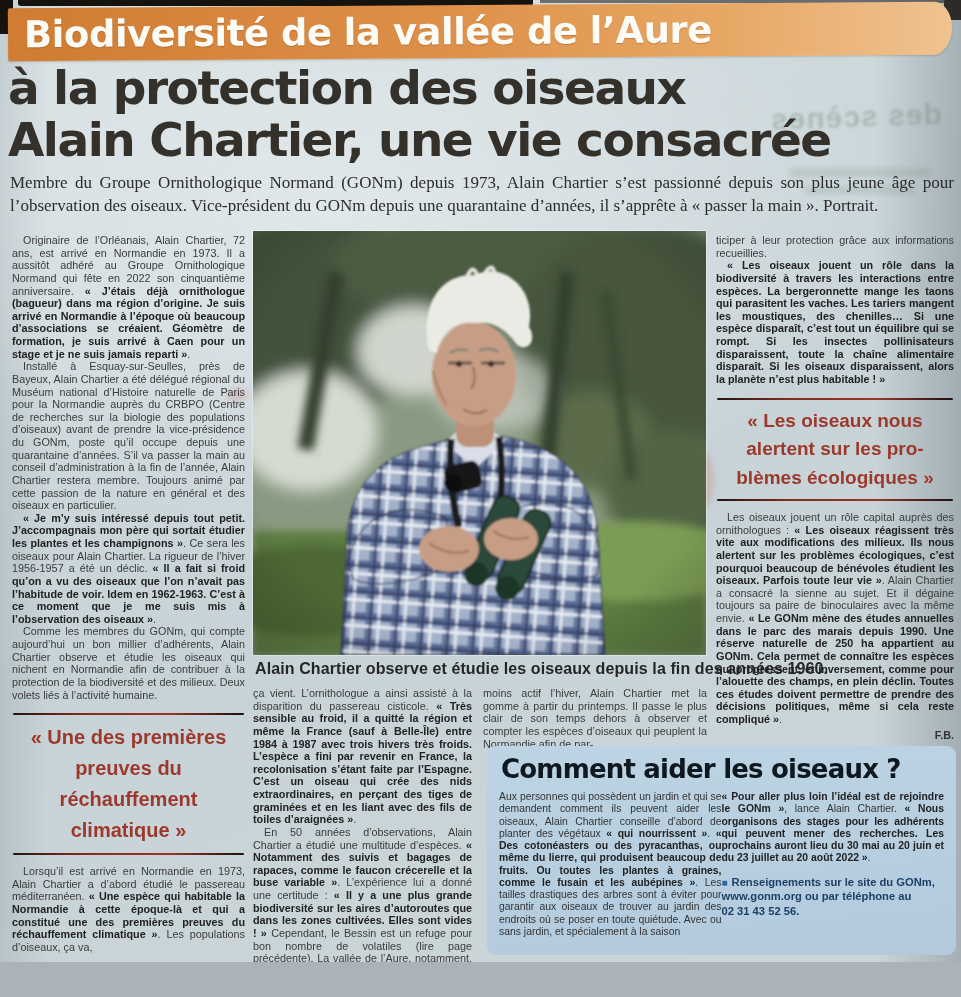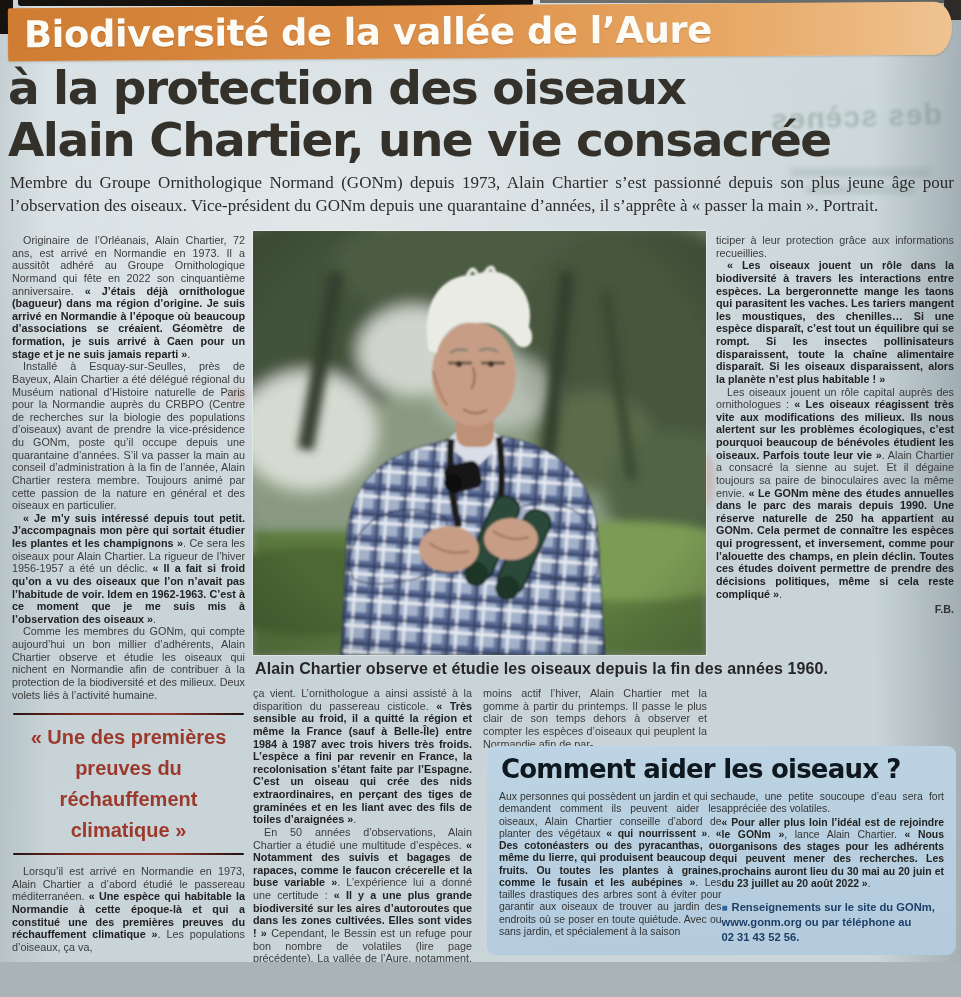--- a/index.html
+++ b/index.html
@@ -233,35 +233,41 @@
     <div>
         <p class="para noindent"><span>moins actif l’hiver, Alain Chartier met la gomme à partir du printemps. Il passe le plus clair de son temps dehors à observer et compter les espèces d’oiseaux qui peuplent la Normandie afin de par-</span></p>
       </div>
   </div>
 
   <div class="col col4">
     <div>
         <p class="para noindent"><span>ticiper à leur protection grâce aux informations recueillies.</span></p>
         <p class="para"><span class="bseg">« Les oiseaux jouent un rôle dans la biodiversité à travers les interactions entre espèces. La bergeronnette mange les taons qui parasitent les vaches. Les tariers mangent les moustiques, des chenilles… Si une espèce disparaît, c’est tout un équilibre qui se rompt. Si les insectes pollinisateurs disparaissent, toute la chaîne alimentaire disparaît. Si les oiseaux disparaissent, alors la planète n’est plus habitable ! »</span></p>
       </div>
+    <div class="pq-wrap">
+      <div class="pq-rule"></div>
+      <div class="pullquote pq2">« Les oiseaux nous
+alertent sur les pro-
+blèmes écologiques »</div>
+      <div class="pq-rule"></div>
+    </div>
     <div>
         <p class="para"><span>Les oiseaux jouent un rôle capital auprès des ornithologues : </span><span class="bseg">« Les oiseaux réagissent très vite aux modifications des milieux. Ils nous alertent sur les problèmes écologiques, c’est pourquoi beaucoup de bénévoles étudient les oiseaux. Parfois toute leur vie »</span><span>. Alain Chartier a consacré la sienne au sujet. Et il dégaine toujours sa paire de binoculaires avec la même envie. </span><span class="bseg">« Le GONm mène des études annuelles dans le parc des marais depuis 1990. Une réserve naturelle de 250 ha appartient au GONm. Cela permet de connaître les espèces qui progressent, et inversement, comme pour l’alouette des champs, en plein déclin. Toutes ces études doivent permettre de prendre des décisions politiques, même si cela reste compliqué »</span><span>.</span></p>
       </div>
     <div class="byline">F.B.</div>
   </div>
 
   <div class="helpbox">
     <h2 class="helpbox-title">Comment aider les oiseaux ?</h2>
     <div class="helpbox-cols">
       <div class="helpbox-col">
           <p class="para noindent"><span>Aux personnes qui possèdent un jardin et qui se demandent comment ils peuvent aider les oiseaux, Alain Chartier conseille d’abord de planter des végétaux </span><span class="bseg">« qui nourrissent »</span><span>. </span><span class="bseg">« Des cotonéasters ou des pyracanthas, ou même du lierre, qui produisent beaucoup de fruits. Ou toutes les plantes à graines, comme le fusain et les aubépines »</span><span>. Les tailles drastiques des arbres sont à éviter pour garantir aux oiseaux de trouver au jardin des endroits où se poser en toute quiétude. Avec ou sans jardin, et spécialement à la saison</span></p>
         </div>
       <div class="helpbox-col">
         <div>
-            <p class="para noindent"><span>chaude, une petite soucoupe d’eau sera fort appréciée des volatiles.</span></p>
             <p class="para noindent"><span class="bseg">« Pour aller plus loin l’idéal est de rejoindre le GONm »</span><span>, lance Alain Chartier. </span><span class="bseg">« Nous organisons des stages pour les adhérents qui peuvent mener des recherches. Les prochains auront lieu du 30 mai au 20 juin et du 23 juillet au 20 août 2022 »</span><span>.</span></p>
           </div>
         <div class="contact">
           <span class="bullet">■</span><span class="ctext">Renseignements sur le site du GONm,
 www.gonm.org ou par téléphone au
 02 31 43 52 56.</span>
         </div>
       </div>
     </div>
   </div>

